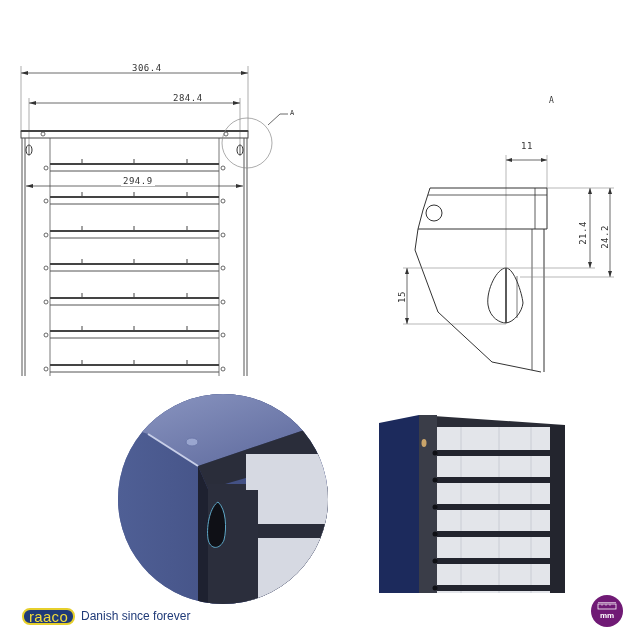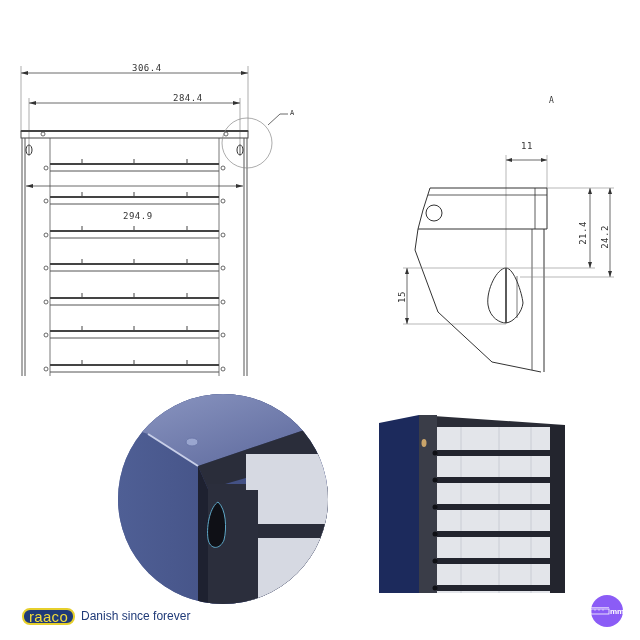--- a/index.html
+++ b/index.html
@@ -9,21 +9,21 @@
     .dim-label-v { position: absolute; font-size: 9px; color: #333; transform: rotate(-90deg); transform-origin: center; font-family: "DejaVu Sans Mono", monospace; letter-spacing: 0.5px; }
     svg { position: absolute; overflow: visible; }
     .photo-circle {
       position: absolute; left: 118px; top: 394px; width: 210px; height: 210px; border-radius: 50%; overflow: hidden;
       background: linear-gradient(135deg, #6a7aa8 0%, #55649a 40%, #3e4a7a 100%);
     }
     .photo-product { position: absolute; left: 379px; top: 415px; width: 186px; height: 178px; overflow: hidden; background: #fff; }
     .footer-logo { position: absolute; left: 22px; top: 608px; height: 16px; display: flex; align-items: center; gap: 6px; }
     .raaco-badge { background: #1f3a78; color: #f2dc3a; font-family: "Liberation Sans", sans-serif; font-size: 15px; padding: 1px 5px; border-radius: 8px; border: 2px solid #e6cf2c; line-height: 11px; letter-spacing: 0.3px; }
     .tagline { color: #1f3a78; font-family: "Liberation Sans", sans-serif; font-size: 12px; }
-    .mm-badge { position: absolute; left: 591px; top: 595px; width: 32px; height: 32px; border-radius: 50%; background: #8b5cf6; color: #fff; display: flex; flex-direction: row; align-items: center; justify-content: center; }
+    .mm-badge { position: absolute; left: 591px; top: 595px; width: 32px; height: 32px; border-radius: 50%; background: #701a75; color: #fff; display: flex; flex-direction: column; align-items: center; justify-content: center; }
     .mm-text { font-family: "Liberation Sans", sans-serif; font-weight: bold; font-size: 8px; line-height: 8px; margin-top: 2px; }
   </style>
 </head>
 <body>
 
 <div>
   <svg width="640" height="640" style="left:0;top:0;">
 
     <line x1="21" y1="73" x2="248" y2="73" stroke="#444" stroke-width="0.8"></line>
     <polygon points="21,73 28,71 28,75" fill="#333"></polygon>
@@ -125,21 +125,21 @@
         <line x1="82" y1="159" x2="82" y2="164" stroke="#444"></line>
           <line x1="134" y1="159" x2="134" y2="164" stroke="#444"></line>
           <line x1="187" y1="159" x2="187" y2="164" stroke="#444"></line>
         <circle cx="46" cy="168" r="2" fill="#fff" stroke="#444" stroke-width="0.8"></circle>
           <circle cx="223" cy="168" r="2" fill="#fff" stroke="#444" stroke-width="0.8"></circle>
       </g>
     </g>
   </svg>
   <span class="dim-label" style="left:132px;top:63px;">306.4</span>
   <span class="dim-label" style="left:126px;top:93px;margin-left:47px;">284.4</span>
-  <span class="dim-label" style="left:121px;top:176px;background:#fff;padding:0 2px;margin-top:35px;">294.9</span>
+  <span class="dim-label" style="left:121px;top:176px;background:#fff;padding:0 2px;">294.9</span>
   <span class="dim-label" style="left:290px;top:109px;font-size:7px;">A</span>
 </div>
 
 <div>
   <span class="dim-label" style="left:549px;top:96px;font-size:8px;">A</span>
   <svg width="640" height="640" style="left:0;top:0;">
 
     <line x1="506" y1="160" x2="547" y2="160" stroke="#444" stroke-width="0.8"></line>
     <polygon points="506,160 512,158 512,162" fill="#333"></polygon>
     <polygon points="547,160 541,158 541,162" fill="#333"></polygon>

